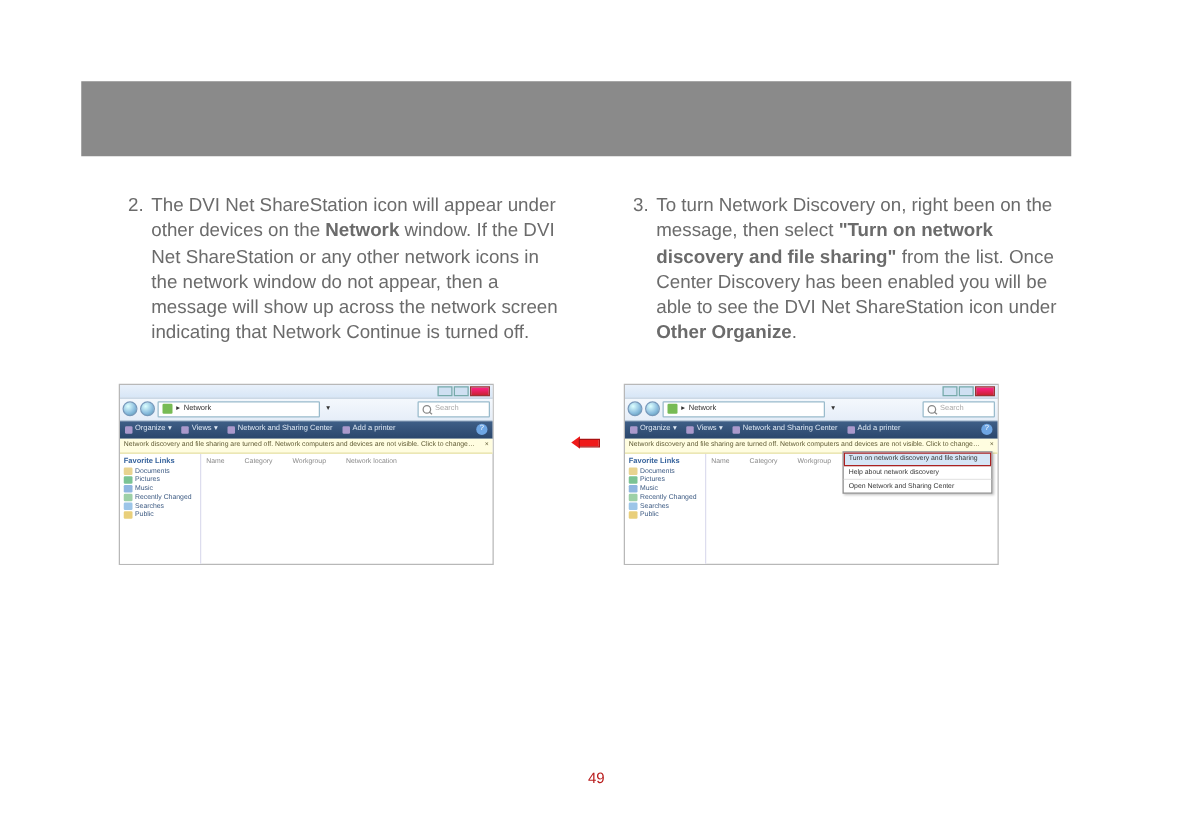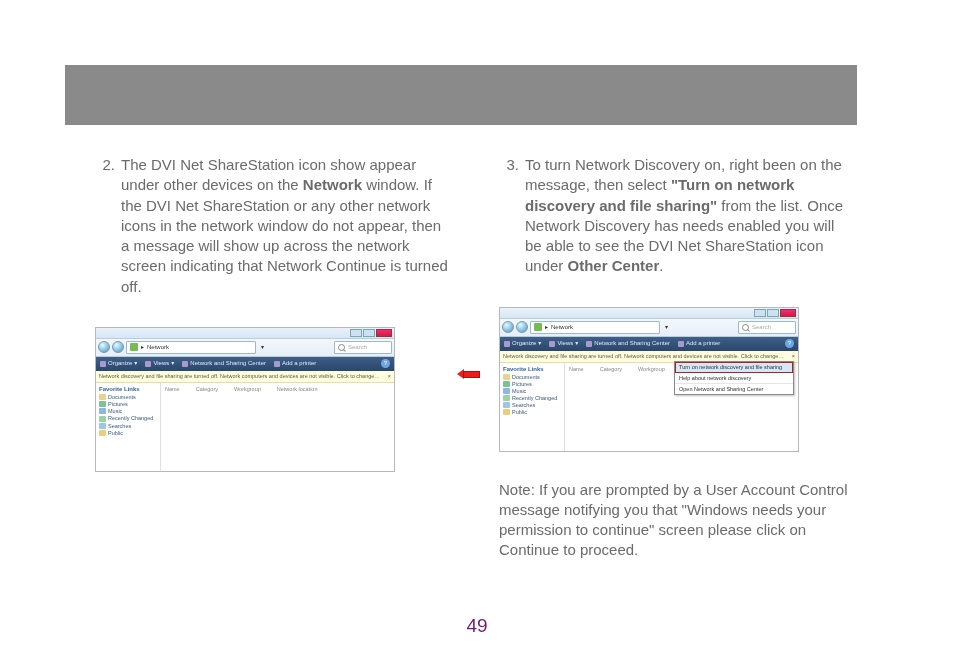--- a/index.html
+++ b/index.html
@@ -162,36 +162,36 @@
     border-bottom: 5.5px solid transparent;
     border-right: 7px solid #ef1a1a;
   }
   .note { margin-top: 28px; font-size: 15px; line-height: 1.35; }
   .page-num {
     position: absolute;
     top: 615px;
     left: 0;
     width: 954px;
     text-align: center;
-    font-size: 19px;
-    color: #701a75;
+    font-size: 12px;
+    color: #b91c1c;
   }
 </style>
 </head>
 <body>
 
 <div class="header-bar"></div>
 
 <div class="content">
 
   <div class="column">
     <div class="step">
       <div class="step-num">2.</div>
       <div class="step-text">
-        <span>The DVI Net ShareStation icon show appear under other devices on the </span><strong>Network</strong><span> window. If the DVI Net ShareStation or any other network icons in the network window do not appear, then a message will show up across the network screen indicating that Network Continue is turned off.</span>
+        <span>The DVI Net ShareStation icon will appear under other devices on the </span><strong>Network</strong><span> window. If the DVI Net ShareStation or any other network icons in the network window do not appear, then a message will show up across the network screen indicating that Network Continue is turned off.</span>
       </div>
     </div>
 
     <div class="fig-wrap">
       <div class="screenshot">
         <div class="win-top">
           <div class="close-grp">
             <div class="btn-w"></div>
             <div class="btn-w"></div>
             <div class="btn-x"></div>
@@ -270,21 +270,21 @@
         <div class="arrow-head"></div>
           <div class="arrow-bar"></div>
       </div>
     </div>
   </div>
 
   <div class="column">
     <div class="step">
       <div class="step-num">3.</div>
       <div class="step-text">
-        <span>To turn Network Discovery on, right been on the message, then select </span><strong>"Turn on network discovery and file sharing"</strong><span> from the list.  Once Network Discovery has needs enabled you will be able to see the DVI Net ShareStation icon under </span><strong>Other Center</strong><span>.</span>
+        <span>To turn Network Discovery on, right been on the message, then select </span><strong>"Turn on network discovery and file sharing"</strong><span> from the list.  Once Center Discovery has been enabled you will be able to see the DVI Net ShareStation icon under </span><strong>Other Organize</strong><span>.</span>
       </div>
     </div>
 
     <div class="fig-wrap">
       <div class="screenshot">
         <div class="win-top">
           <div class="close-grp">
             <div class="btn-w"></div>
             <div class="btn-w"></div>
             <div class="btn-x"></div>
@@ -359,17 +359,16 @@
           </div>
         </div>
         <div class="ctx-menu">
           <div class="ctx-item hi">Turn on network discovery and file sharing</div>
           <div class="ctx-item">Help about network discovery</div>
           <div class="ctx-item">Open Network and Sharing Center</div>
         </div>
       </div>
     </div>
 
-    <div class="note">Note: If you are prompted by a User Account Control message notifying you that "Windows needs your permission to continue" screen please click on Continue to proceed.</div>
   </div>
 </div>
 
 <div class="page-num">49</div>
 
 </body></html>

